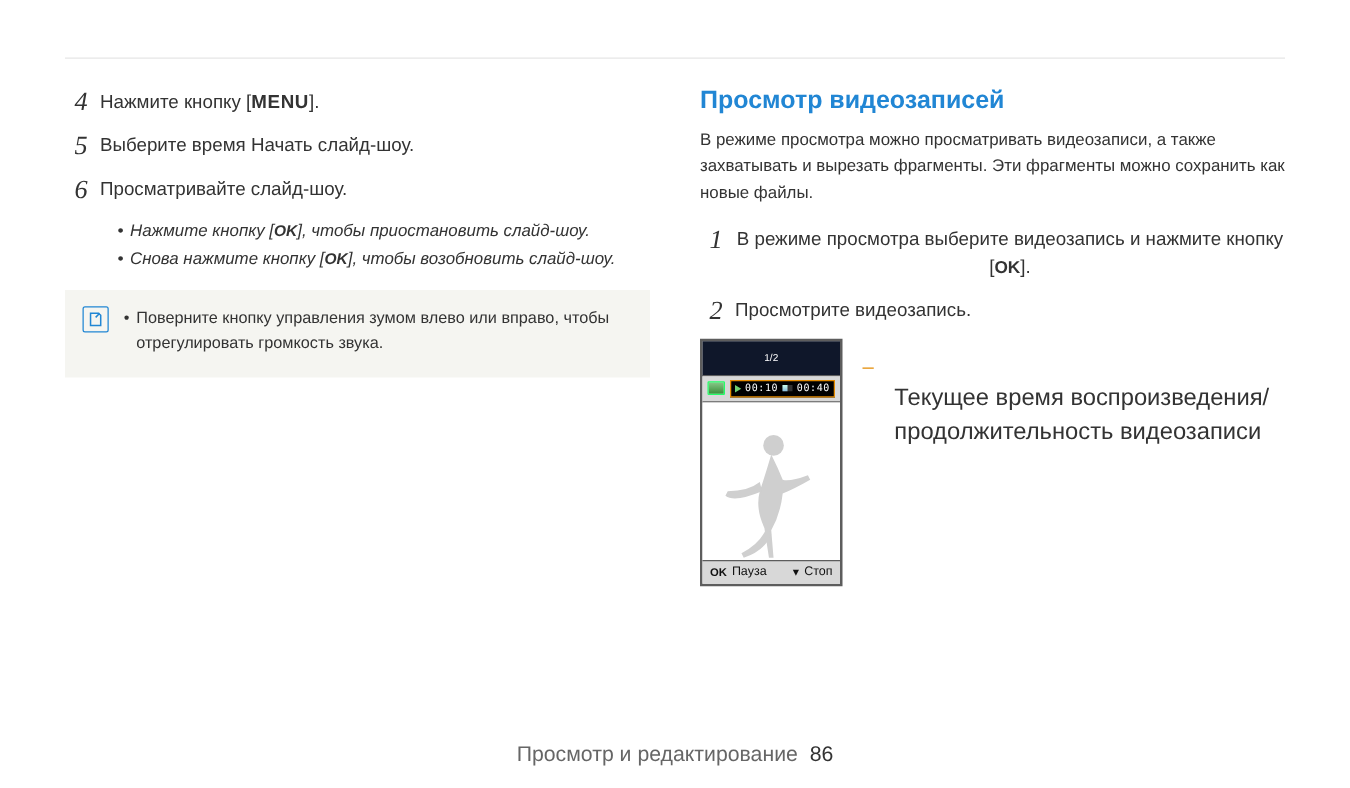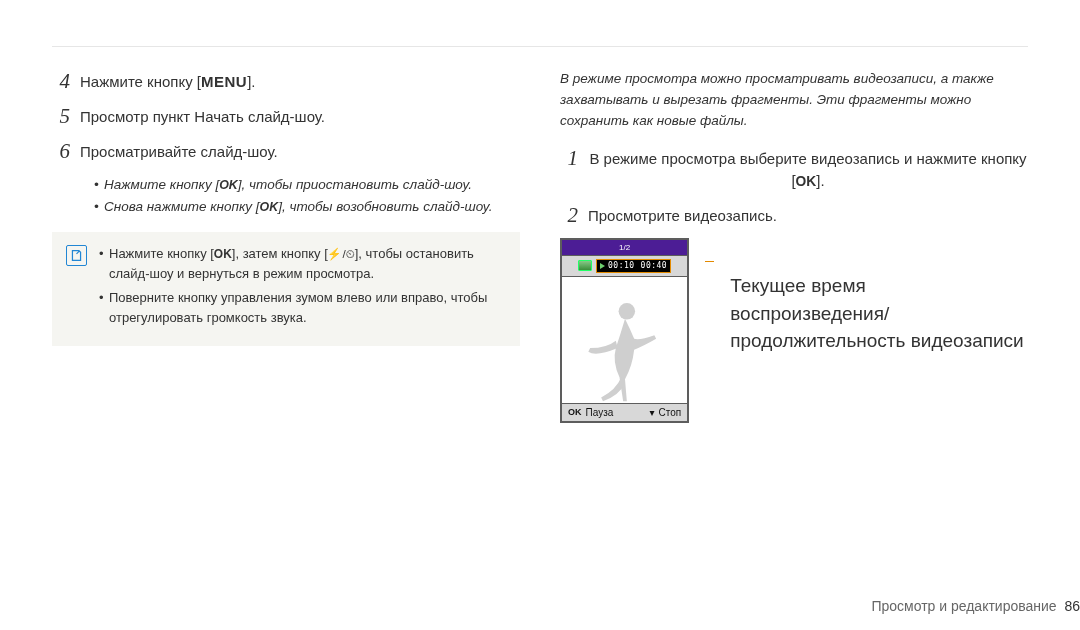--- a/index.html
+++ b/index.html
@@ -18,40 +18,40 @@
   .bullets li::before { content: "•"; position: absolute; left: 0; }
   .ok-glyph { font-weight: bold; font-size: 0.92em; }
   .menu-glyph { font-weight: bold; letter-spacing: 0.5px; }
   .notebox { background: #f5f5f1; padding: 12px 14px 14px 14px; display: flex; gap: 12px; }
   .note-icon { width: 21px; height: 21px; border: 1.5px solid #2186d4; color: #2186d4; display: flex; align-items: center; justify-content: center; font-size: 13px; flex-shrink: 0; margin-top: 1px; border-radius: 2px; }
   .note-icon svg { width: 13px; height: 13px; }
   .note-list { list-style: none; font-size: 13px; line-height: 1.55; }
   .note-list li { position: relative; padding-left: 10px; margin-bottom: 4px; }
   .note-list li::before { content: "•"; position: absolute; left: 0; }
   .section-title { color: #2186d4; font-size: 20px; font-weight: bold; margin-bottom: 10px; }
-  .intro { font-size: 13.5px; line-height: 1.55; margin-bottom: 14px; font-style: italic; }
+  .intro { font-size: 13.5px; line-height: 1.55; margin-bottom: 14px; }
   .player-row { display: flex; gap: 16px; align-items: flex-start; margin-top: 6px; }
   .caption { font-size: 19px; line-height: 1.45; margin-top: 34px; }
   .leader { width: 18px; border-top: 1px solid #e38a00; margin-top: 23px; }
   
   .player { width: 208px; border: 2px solid #5d5d5d; background: #fff; }
-  .p-header { height: 16px; background: #4c1d95; border-bottom: 1px solid #5d5d5d; display:flex; align-items:center; justify-content:center; color:#fff; font-size:8px; gap:3px;}
+  .p-header { height: 28px; background: #0f172a; border-bottom: 1px solid #5d5d5d; display:flex; align-items:center; justify-content:center; color:#fff; font-size:8px; gap:3px;}
   .p-header .spacer {flex:1;}
-  .p-topbar { background: #d8d8d8; padding: 3px 16px; border-bottom: 1px solid #5d5d5d; display: flex; align-items: center; gap: 4px; }
+  .p-topbar { background: #d8d8d8; padding: 3px 4px; border-bottom: 1px solid #5d5d5d; display: flex; align-items: center; gap: 4px; }
   .p-icon { width: 14px; height: 11px; background: linear-gradient(#87c787, #3a8f3a); border: 1px solid #2f6; border-radius: 1px; flex-shrink:0;}
   .timebar { flex: 1; height: 14px; border: 1.5px solid #e38a00; background: #000; display: flex; align-items: center; padding: 0 3px; gap: 3px; }
   .tb-play { width: 0; height: 0; border-top: 3px solid transparent; border-bottom: 3px solid transparent; border-left: 5px solid #6fcf6f; }
   .tb-lcd { font-family: monospace; color: #fff; font-size: 8px; letter-spacing: 0.5px; }
   .tb-bar { flex: 1; height: 5px; background: #333; position: relative; }
   .tb-bar-fill { position: absolute; left:0; top:0; bottom:0; width: 48%; background: linear-gradient(#cfe, #8bd); }
   .p-stage { height: 126px; background: #fff; display:flex; align-items:flex-end; justify-content:center; position:relative; overflow:hidden;}
   .dancer { width: 110px; height: 110px; }
   .p-footer { background: #d8d8d8; border-top: 1px solid #5d5d5d; padding: 3px 6px; display: flex; align-items: center; gap: 4px; font-size: 10px; color: #111; }
   .p-footer .glyph { font-weight: bold; font-size: 9px; }
-  .pg-footer { position: absolute; bottom: 16px; left: 0; right: 0; text-align: right; font-size: 14px; color: #666; }
+  .pg-footer { position: absolute; bottom: 16px; left: 0; right: 0; text-align: center; font-size: 17px; color: #666; }
   .pg-footer strong { color: #333; font-weight: normal; }
   .flash-glyph { display:inline-flex; align-items:center; font-size:0.9em; }
 </style>
 </head>
 <body>
 
 <div class="page">
   <hr class="top">
 
   <div class="cols">
@@ -60,21 +60,21 @@
       <div class="num-item">
         <div class="num">4</div>
         <div class="txt">
           <span>Нажмите кнопку [</span><span class="menu-glyph">MENU</span><span>].</span>
         </div>
       </div>
 
       <div class="num-item">
         <div class="num">5</div>
         <div class="txt">
-          <span>Просмотр пункт </span><span class="bold">Начать слайд-шоу</span><span>.</span>
+          <span>Выберите время </span><span class="bold">Начать слайд-шоу</span><span>.</span>
         </div>
       </div>
 
       <div class="num-item">
         <div class="num">6</div>
         <div class="txt">Просматривайте слайд-шоу.</div>
       </div>
 
       <ul class="bullets">
         <li>
@@ -85,29 +85,27 @@
         </li>
       </ul>
 
       <div class="notebox">
         <div class="note-icon">
           <svg viewBox="0 0 16 16">
               <path d="M3 2 L11 2 L13 4 L13 14 L3 14 Z M12 2 L8 6" fill="none" stroke="#2186d4" stroke-width="1.5"></path>
             </svg>
         </div>
         <ul class="note-list">
-          <li>
-            <span>Нажмите кнопку [</span><span class="ok-glyph">OK</span><span>], затем кнопку [</span><span class="flash-glyph">⚡/⏲</span><span>], чтобы остановить слайд-шоу и вернуться в режим просмотра.</span>
-          </li>
           <li>Поверните кнопку управления зумом влево или вправо, чтобы отрегулировать громкость звука.</li>
         </ul>
       </div>
     </div>
 
     <div class="col">
+      <div class="section-title">Просмотр видеозаписей</div>
       <div class="intro">В режиме просмотра можно просматривать видеозаписи, а также захватывать и вырезать фрагменты. Эти фрагменты можно сохранить как новые файлы.</div>
 
       <div class="num-item">
         <div class="num">1</div>
         <div class="txt">
           <span>В режиме просмотра выберите видеозапись и нажмите кнопку [</span><span class="ok-glyph">OK</span><span>].</span>
         </div>
       </div>
 
       <div class="num-item">

